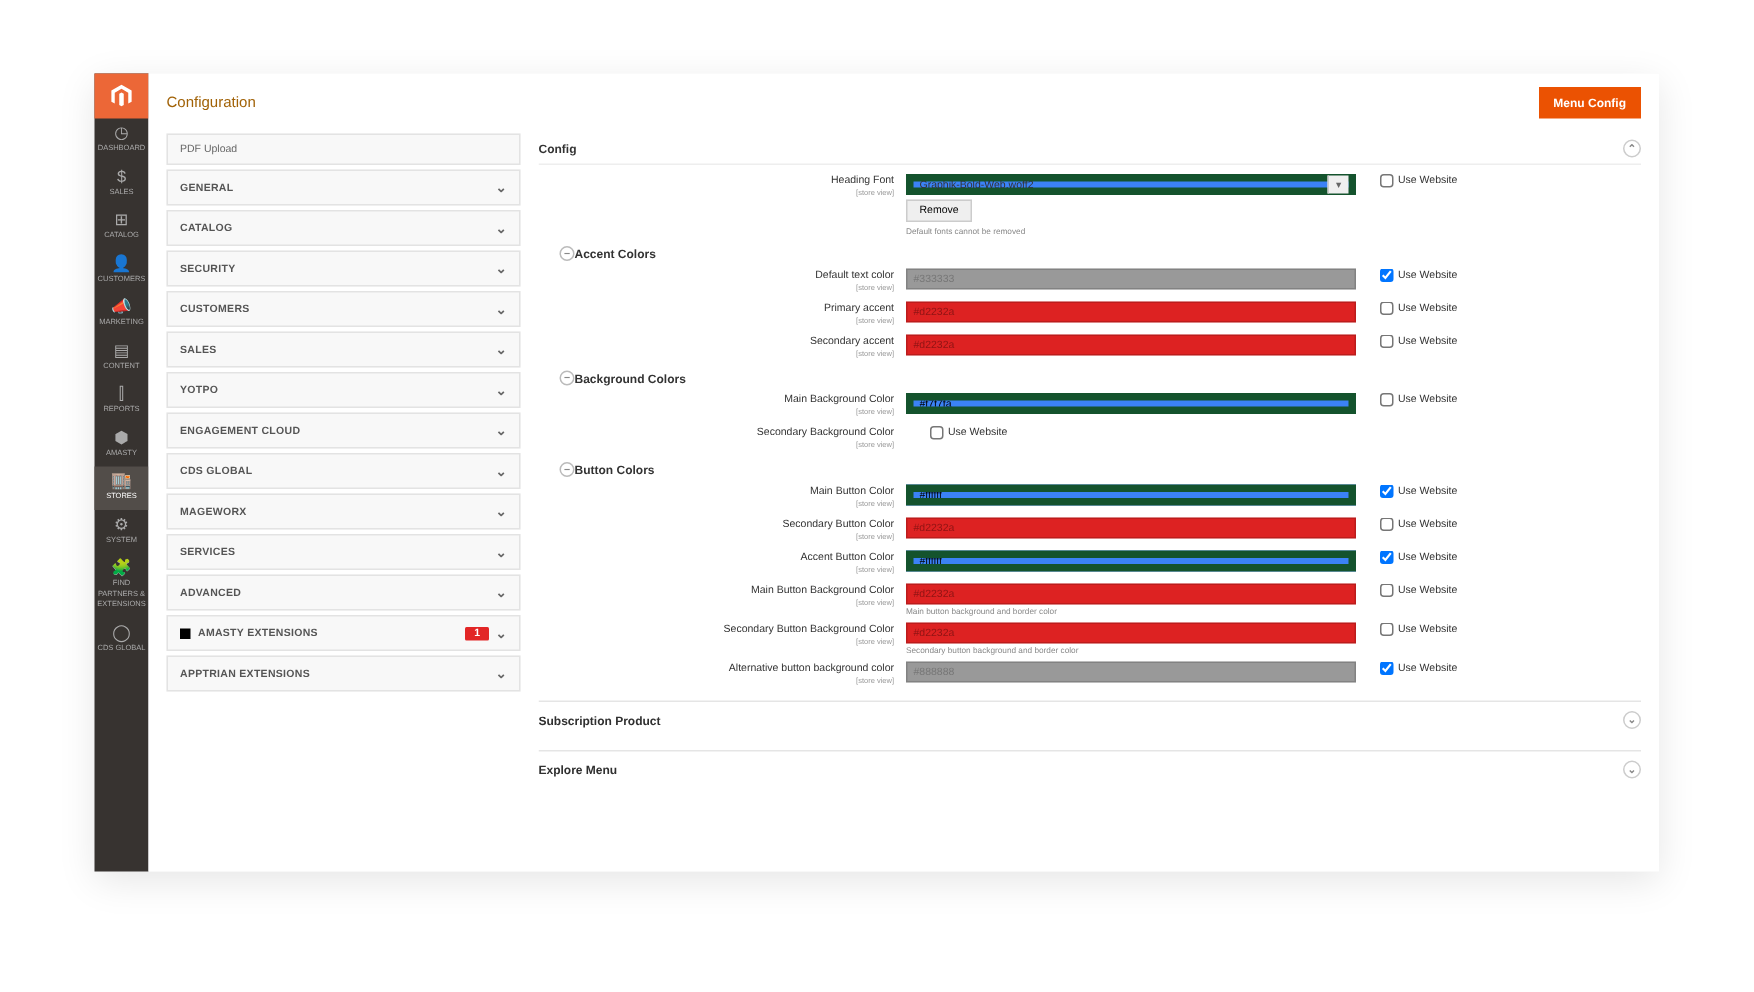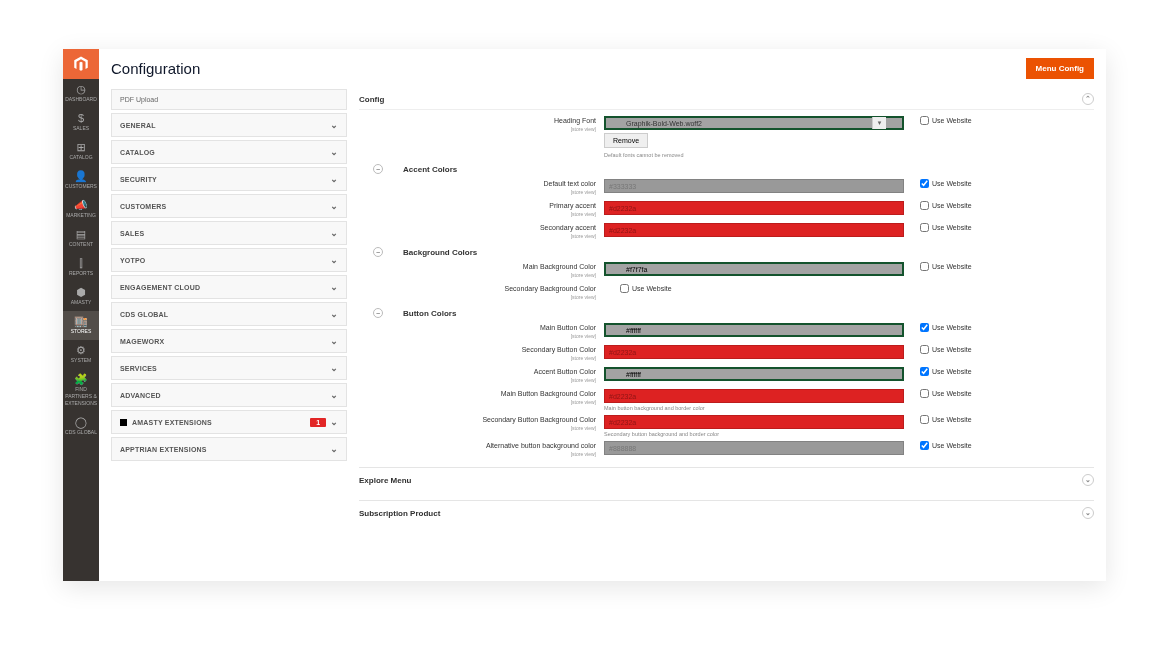--- a/index.html
+++ b/index.html
@@ -8,41 +8,41 @@
 .canvas { position:absolute; left:63px; top:49px; width:1043px; height:532px; background:#f4f4f4; display:flex; box-shadow: 0 6px 24px rgba(0,0,0,.1); }
 .sidenav { width:36px; background:#373330; display:flex; flex-direction:column; }
 .logo { width:36px; height:30px; background:#ec6737; display:flex; align-items:center; justify-content:center; }
 .logo svg { width:18px; height:18px; }
 .nav-item { display:flex; flex-direction:column; align-items:center; justify-content:center; padding:5px 2px; color:#aaa; font-size:5px; line-height:7px; text-align:center; min-height:24px; cursor:pointer; }
 .nav-item.active { background:#524d49; color:#fff; }
 .nav-item .ico { font-size:11px; line-height:11px; margin-bottom:1px; color:#aaa; }
 .nav-item.active .ico { color:#fff; }
 .main { flex:1; background:#fff; display:flex; flex-direction:column; overflow:hidden; }
 .topbar { display:flex; align-items:center; justify-content:space-between; padding:9px 12px 0 12px; }
-.page-title { font-size:15px; font-weight:400; color:#0f172a; }
+.page-title { font-size:10px; font-weight:400; color:#a16207; }
 .save-btn { background:#eb5202; color:#fff; border:none; font-size:8px; font-weight:600; padding:6px 10px; cursor:pointer; }
 .content { display:flex; padding:10px 12px 0 12px; gap:12px; flex:1; overflow:hidden; }
 .leftcol { width:236px; flex-shrink:0; }
 .tile { background:#f8f8f8; border:1px solid #e3e3e3; margin-bottom:3px; font-size:7px; color:#666; }
 .tile.single { padding:6px 8px; font-weight:400; }
 .acc-item { display:flex; align-items:center; justify-content:space-between; padding:6px 8px; font-weight:600; color:#555; cursor:pointer; border:1px solid #e3e3e3; margin-bottom:3px; background:#f8f8f8; text-transform:uppercase; font-size:7px; letter-spacing:.2px; }
 .acc-item .chev { font-size:9px; color:#666; }
 .acc-item .left { display:flex; align-items:center; gap:5px; }
 .badge { background:#e22626; color:#fff; font-size:7px; padding:1px 6px; border-radius:1px; margin-right:4px; }
 .sq { width:7px; height:7px; background:#000; display:inline-block; }
 .rightcol { flex:1; font-size:7px; color:#333; overflow:hidden; }
 .sec-head { display:flex; align-items:center; justify-content:space-between; padding:4px 0; font-size:8px; font-weight:600; color:#333; border-bottom:1px solid #eee; margin-bottom:6px; }
 .sec-head .collapse { width:12px; height:12px; border:1px solid #ccc; border-radius:50%; display:flex; align-items:center; justify-content:center; font-size:7px; color:#888; cursor:pointer; }
-.group-head { display:flex; align-items:center; gap:20px; font-weight:600; font-size:8px; margin:6px 0 5px 14px; color:#333; }
+.group-head { display:flex; align-items:center; gap:0; font-weight:600; font-size:8px; margin:6px 0 5px 14px; color:#333; }
 .group-head .gcollapse { width:10px; height:10px; border:1px solid #bbb; border-radius:50%; display:flex; align-items:center; justify-content:center; font-size:7px; color:#888; cursor:pointer; }
 .row { display:flex; align-items:flex-start; margin-bottom:4px; }
 .row .lbl { width:245px; text-align:right; padding-right:8px; font-size:7px; color:#333; line-height:9px; }
 .row .lbl .scope { display:block; font-size:5px; color:#999; }
 .row .field { width:300px; }
-.row .field input.txt, .row .field .sel { width:100%; height:14px; border:2px solid #14532d; font-size:7px; padding:0 20px; background:#a3a3a3; }
+.row .field input.txt, .row .field .sel { width:100%; height:14px; border:5px solid #14532d; font-size:7px; padding:0 4px; background:#3b82f6; }
 .row .field .sel { display:flex; align-items:center; justify-content:space-between; cursor:pointer; }
 .row .field .sel .dd { width:14px; height:12px; border-left:1px solid #ccc; background:#efefef; display:flex; align-items:center; justify-content:center; font-size:7px; color:#666; margin-right:-4px; }
 .row .field .swatch { width:100%; height:14px; border:1px solid rgba(0,0,0,.15); font-size:7px; padding:0 4px; color:#aa1f1f; display:flex; align-items:center; }
 .row .field .swatch.gray { background:#999; color:#777; }
 .row .field .swatch.red { background:#d22; color:#8f1414; }
 .row .field .note { font-size:5.5px; color:#888; margin-top:2px; }
 .row .use { margin-left:16px; display:flex; align-items:center; gap:3px; font-size:7px; color:#333; cursor:pointer; }
 .row .use input { width:9px; height:9px; cursor:pointer; }
 .removebtn { border:1px solid #ccc; background:#efefef; font-size:7px; padding:3px 8px; margin-top:3px; margin-bottom:2px; cursor:pointer; }
 .sec-simple { display:flex; align-items:center; justify-content:space-between; padding:6px 0; font-size:8px; font-weight:600; color:#303030; border-top:1px solid #e5e5e5; margin-top:8px; }
@@ -372,25 +372,25 @@
                 </div>
                 <label class="use">
                   <input type="checkbox" checked="" style="">
                   <span>Use Website</span>
                 </label>
               </div>
             </div>
 
         <div id="extra-secs">
               <div class="sec-simple">
+                <span>Subscription Product</span>
+                <span class="collapse">⌄</span>
+              </div>
+              <div class="sec-simple">
                 <span>Explore Menu</span>
-                <span class="collapse">⌄</span>
-              </div>
-              <div class="sec-simple">
-                <span>Subscription Product</span>
                 <span class="collapse">⌄</span>
               </div>
             </div>
       </div>
     </div>
   </div>
  </div>
 </div>
 
 </body></html>

